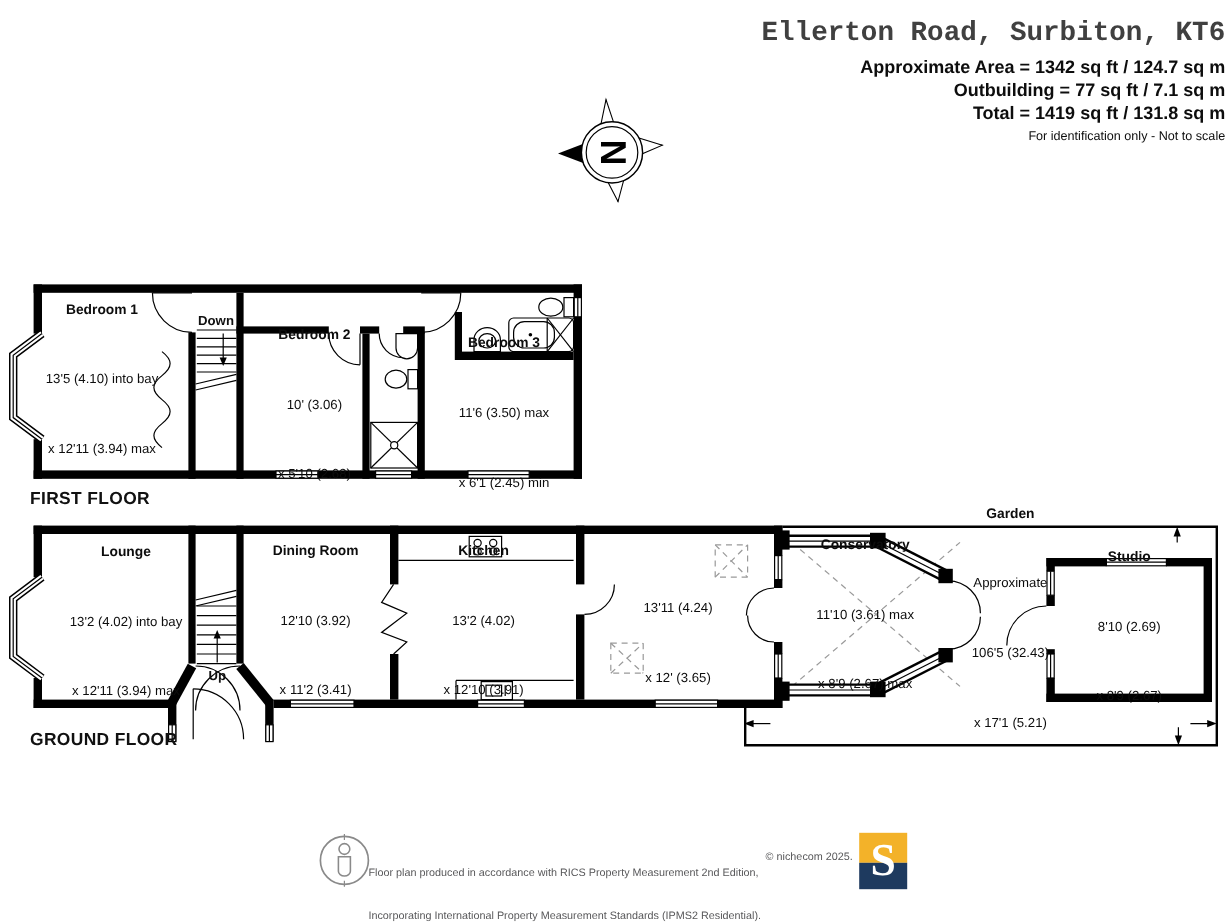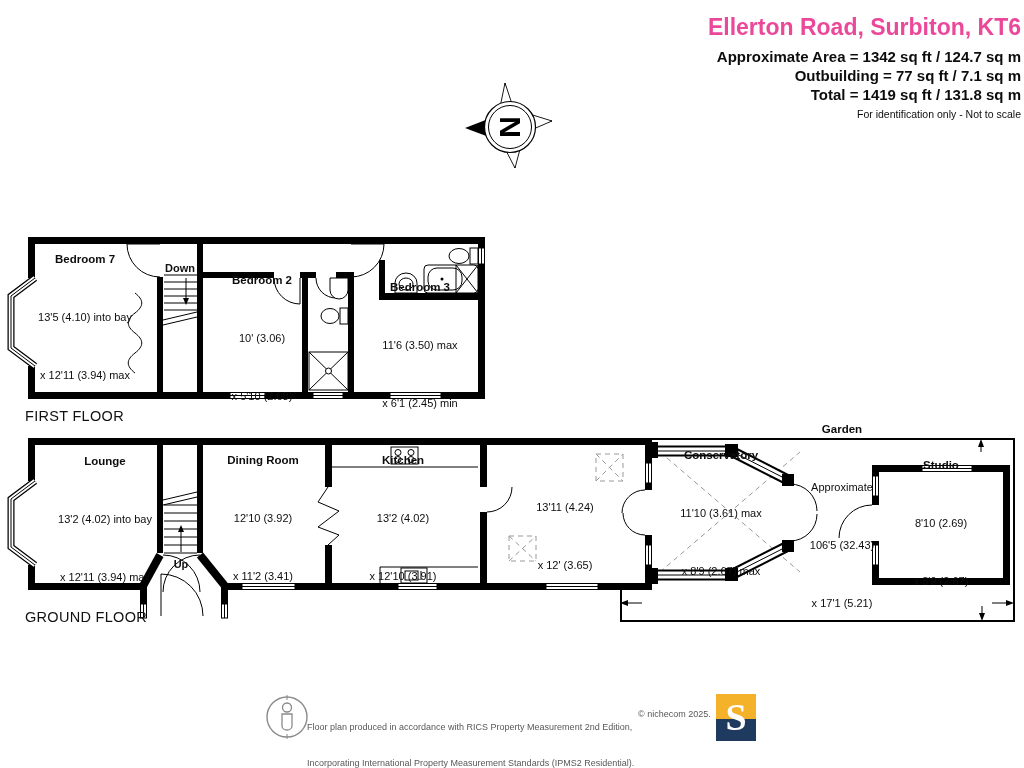--- a/index.html
+++ b/index.html
@@ -1,29 +1,29 @@
 <!DOCTYPE html>
 <html><head>
 <meta charset="utf-8">
 <style>
   html,body{margin:0;padding:0;background:#fff;}
   .canvas{position:relative;width:1024px;height:768px;background:#fff;overflow:hidden;
           font-family:"Liberation Sans",sans-serif;color:#111;}
   
   .hdr{position:absolute;top:14px;right:3px;text-align:right;}
-  .hdr h1{margin:0 0 7px 0;font-size:23px;line-height:26px;font-weight:700;color:#ec4899;}
+  .hdr h1{margin:0 0 7px 0;font-size:23px;line-height:26px;font-weight:700;color:#404040;font-family:Liberation Mono, monospace;}
   .hdr .area{font-size:15px;line-height:19px;font-weight:700;color:#0d0d0d;}
   .hdr .disc{font-size:10.5px;margin-top:4px;color:#0d0d0d;}
   
   .rlabel{position:absolute;transform:translate(-50%,-50%);text-align:center;
           font-size:11px;line-height:13px;white-space:nowrap;color:#0d0d0d;}
   .rlabel b{display:block;font-size:11.5px;}
   .rlabel span{display:block;margin-top:45px;}
   .slabel{position:absolute;transform:translate(-50%,-50%);font-size:11px;font-weight:700;white-space:nowrap;}
-  .flabel{position:absolute;transform:translateY(-50%);font-size:14.5px;font-weight:400;letter-spacing:.3px;white-space:nowrap;}
+  .flabel{position:absolute;transform:translateY(-50%);font-size:14.5px;font-weight:700;letter-spacing:.3px;white-space:nowrap;}
   
   svg.plan{position:absolute;left:0;top:0;}
   .w{fill:#000;}
   .t{stroke:#000;stroke-width:1;fill:none;}
   .t2{stroke:#000;stroke-width:2;fill:none;}
   .winr{fill:#fff;stroke:#000;stroke-width:1;}
   .dash{stroke:#999;stroke-width:1;fill:none;stroke-dasharray:5 4;}
   .fix{stroke:#000;stroke-width:1;fill:#fff;}
   
   .foot{position:absolute;left:0;top:690px;width:1024px;height:60px;}
@@ -345,21 +345,21 @@
 
   <div class="hdr">
     <h1>Ellerton Road, Surbiton, KT6</h1>
     <div class="area">Approximate Area = 1342 sq ft / 124.7 sq m</div>
     <div class="area">Outbuilding = 77 sq ft / 7.1 sq m</div>
     <div class="area">Total = 1419 sq ft / 131.8 sq m</div>
     <div class="disc">For identification only - Not to scale</div>
   </div>
 
   <div class="rlabel" style="left:85px;top:317px">
-    <b>Bedroom 7</b>
+    <b>Bedroom 1</b>
     <span>13'5 (4.10) into bay</span>
     <span>x 12'11 (3.94) max</span>
   </div>
   <div class="slabel" style="left:180px;top:268px">Down</div>
   <div class="rlabel" style="left:262px;top:338px">
     <b>Bedroom 2</b>
     <span>10' (3.06)</span>
     <span>x 5'10 (2.68)</span>
   </div>
   <div class="rlabel" style="left:420px;top:345px">

